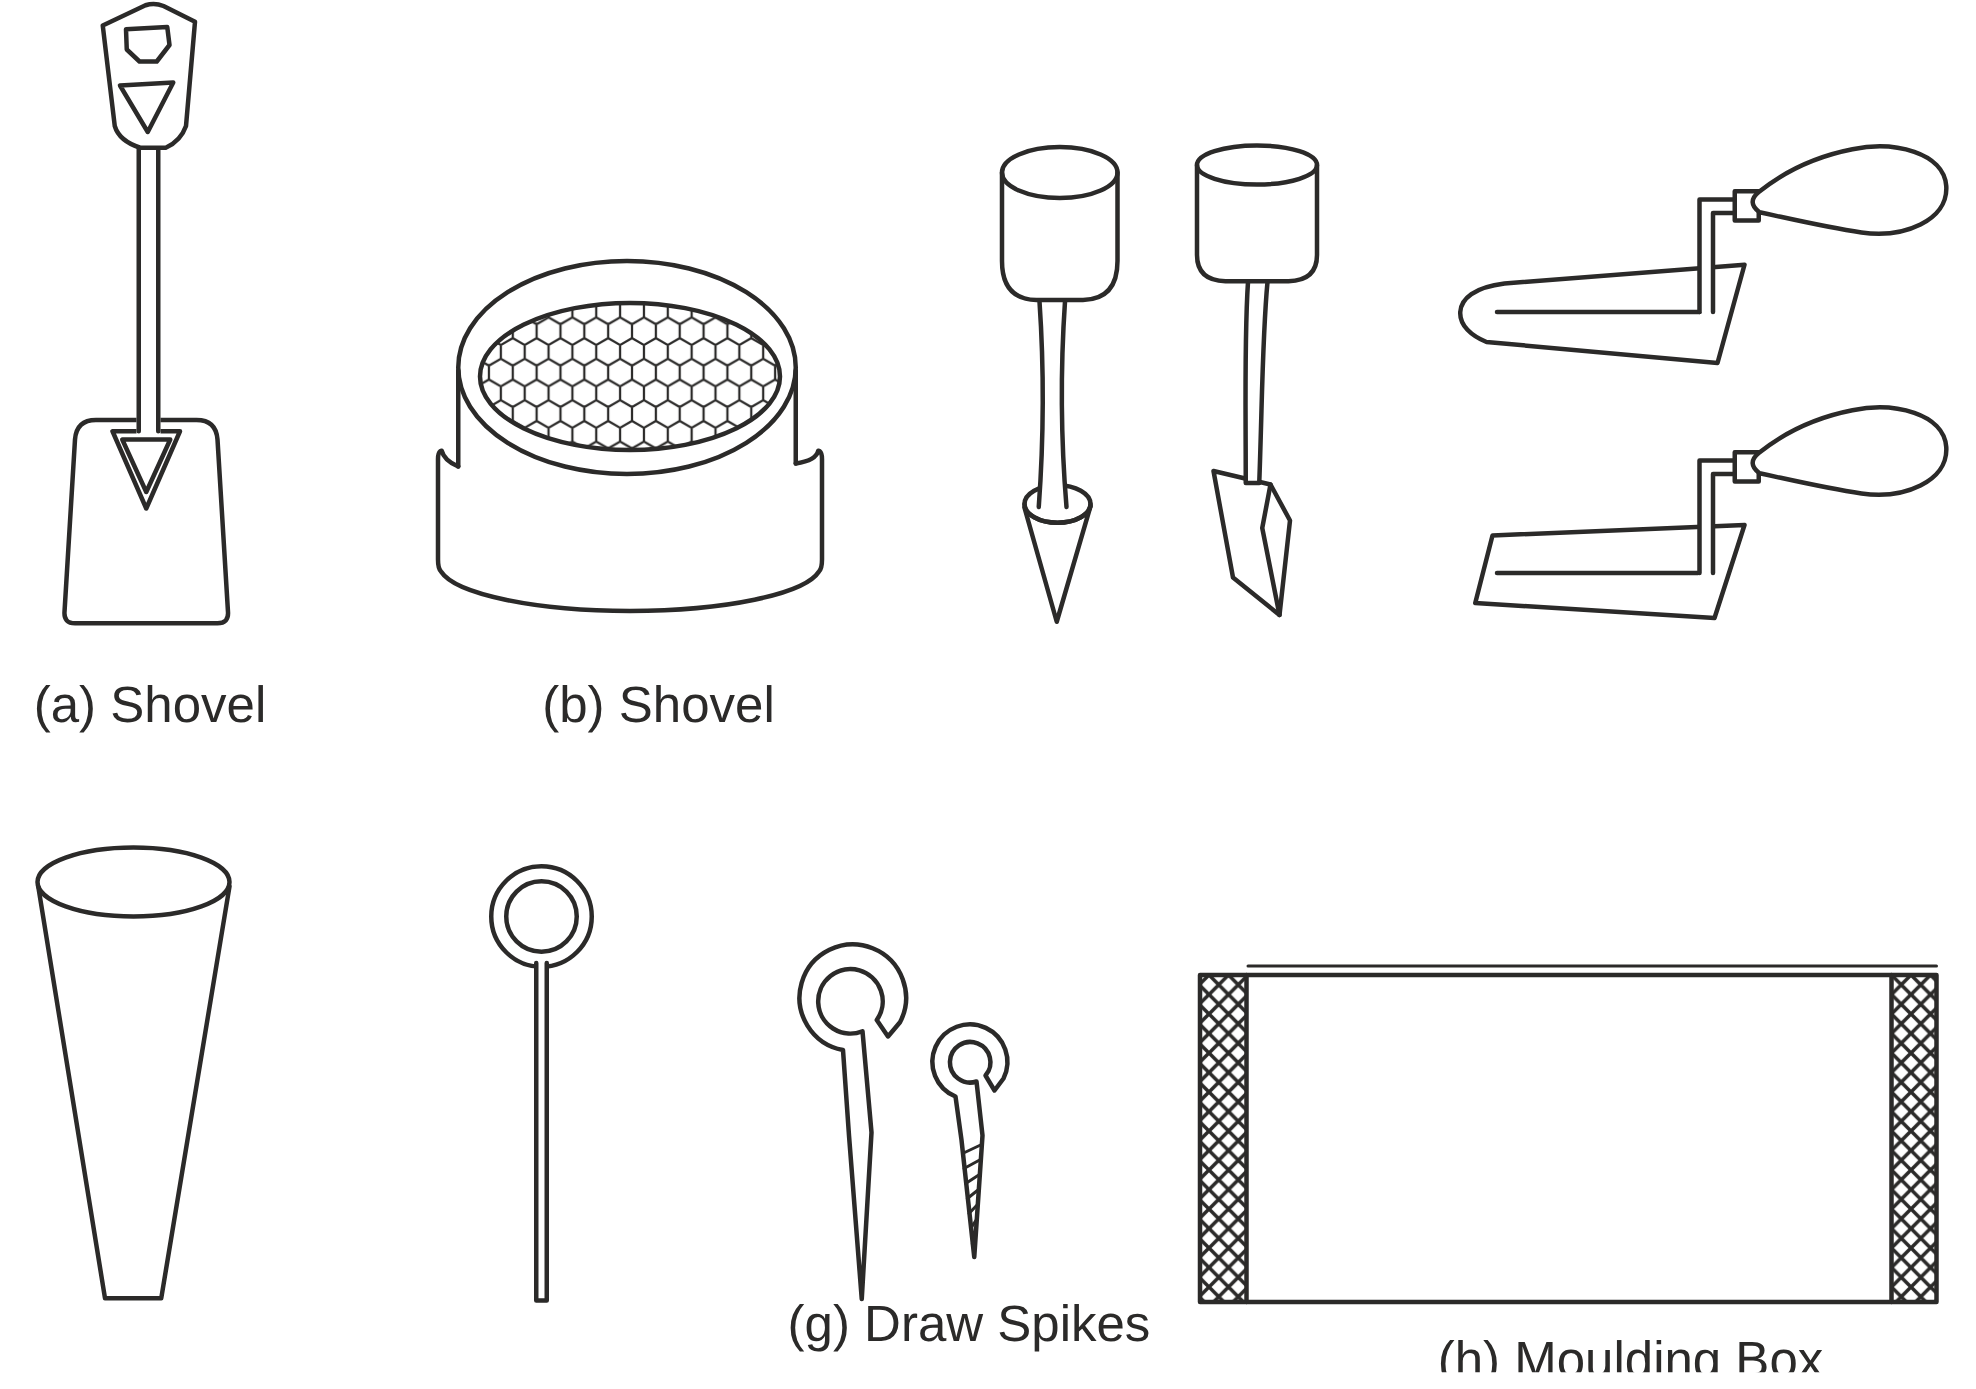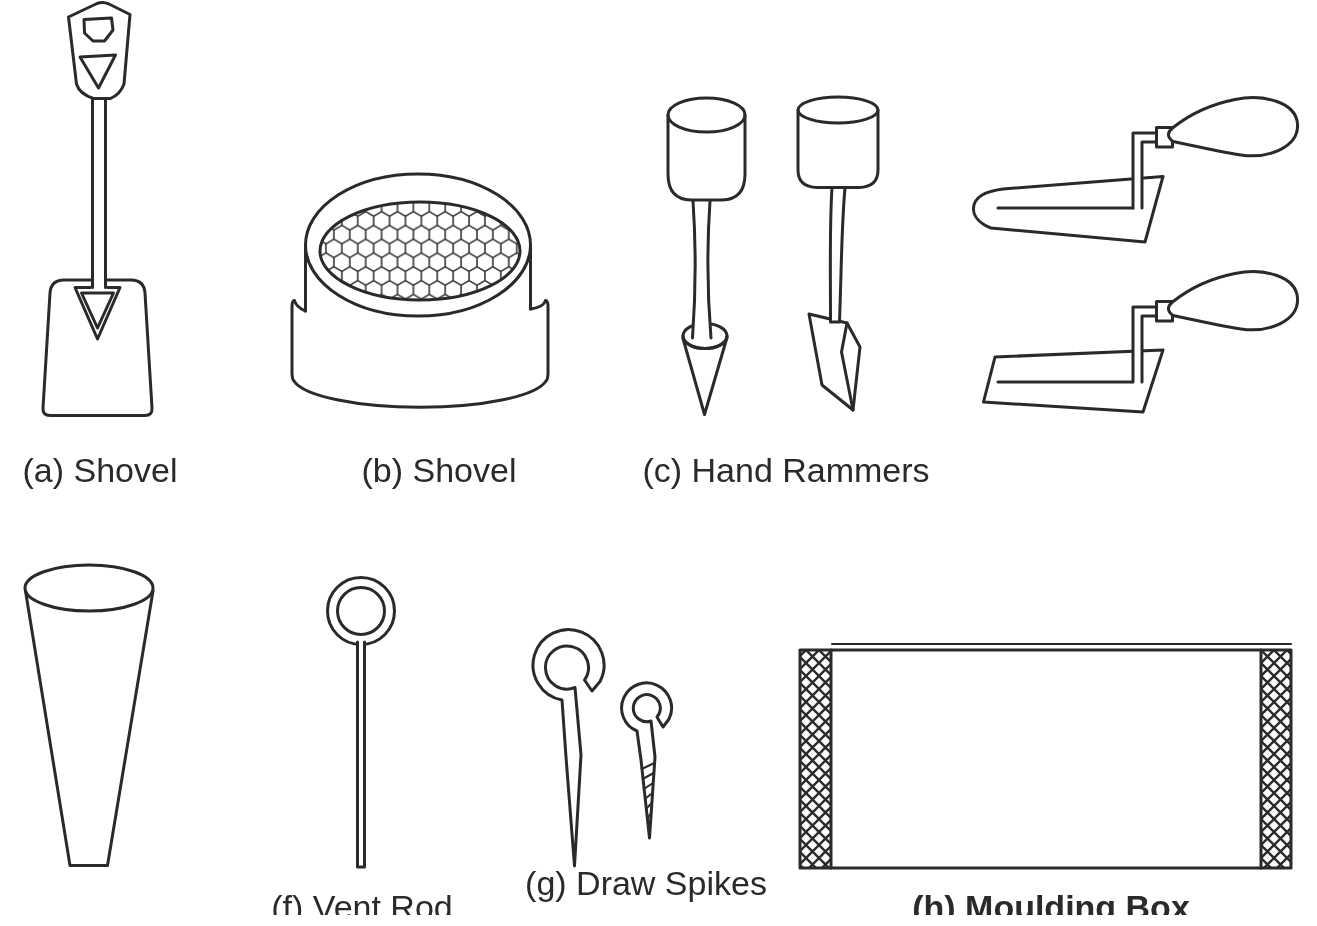--- a/index.html
+++ b/index.html
@@ -115,18 +115,16 @@
     <path stroke-width="2" d="M832,644 L1291,644"></path>
     <rect x="800" y="650" width="31" height="218" fill="url(#xhatch)" stroke="none"></rect>
     <rect x="1261" y="650" width="30" height="218" fill="url(#xhatch)" stroke="none"></rect>
     <path d="M831,650 V868 M1261,650 V868"></path>
     <rect x="800" y="650" width="491" height="218"></rect>
   </g>
 </svg>
 
 <div class="tool-label" style="left:100px; top:451px;">(a) Shovel</div>
 <div class="tool-label" style="left:439px; top:451px;">(b) Shovel</div>
-<div class="tool-label" style="left:786px; top:451px;">(c) Hand Rammers</div>
-<div class="tool-label" style="left:362px; top:888px;">(f) Vent Rod</div>
 <div class="tool-label" style="left:646px; top:864px;">(g) Draw Spikes</div>
-<div class="tool-label" style="left:1051px; top:888px;font-weight:bold;">(h) Moulding Box</div>
+<div class="tool-label" style="left:1087px; top:888px;">(h) Moulding Box</div>
 
 </div>
 
 </body></html>

